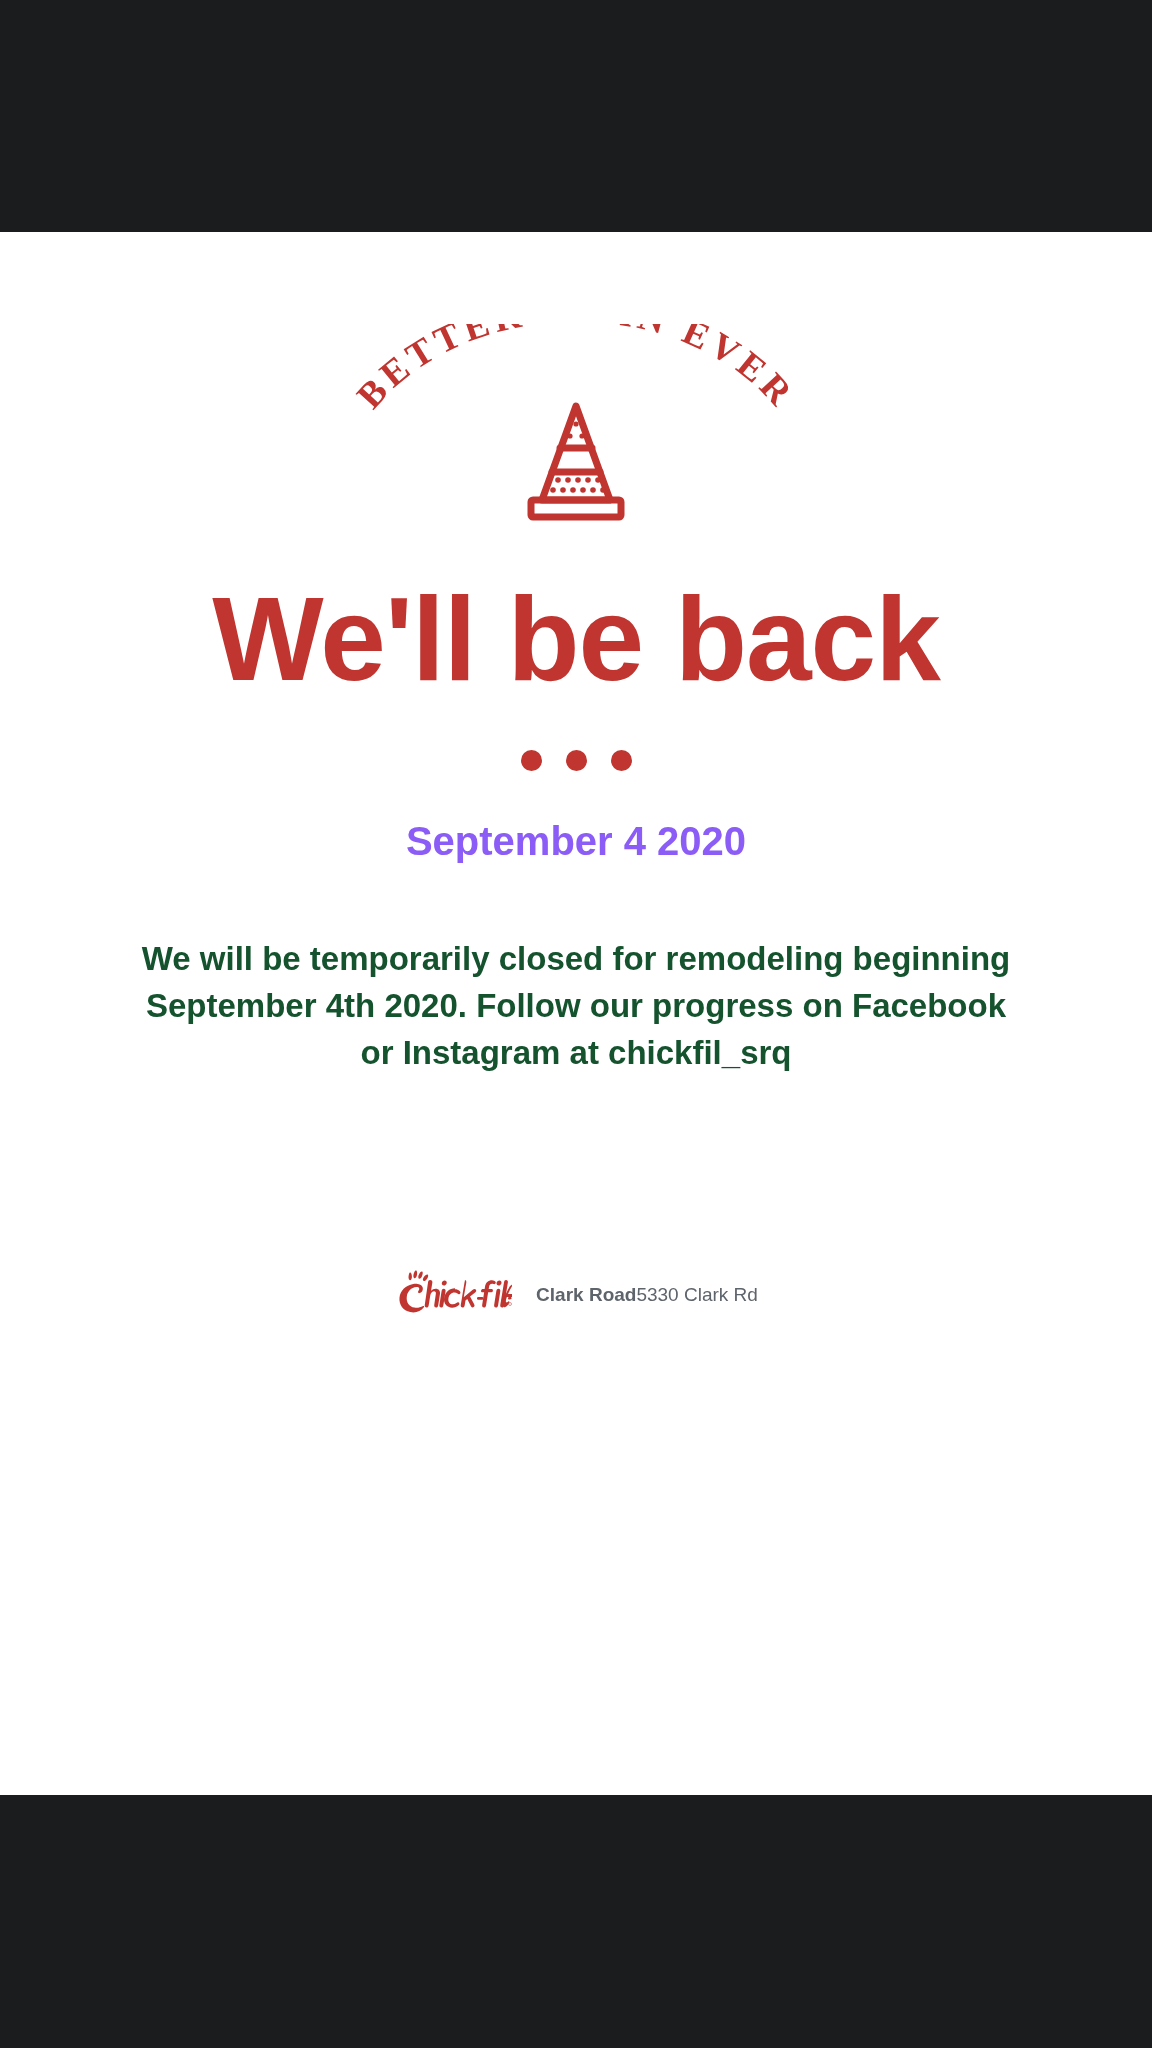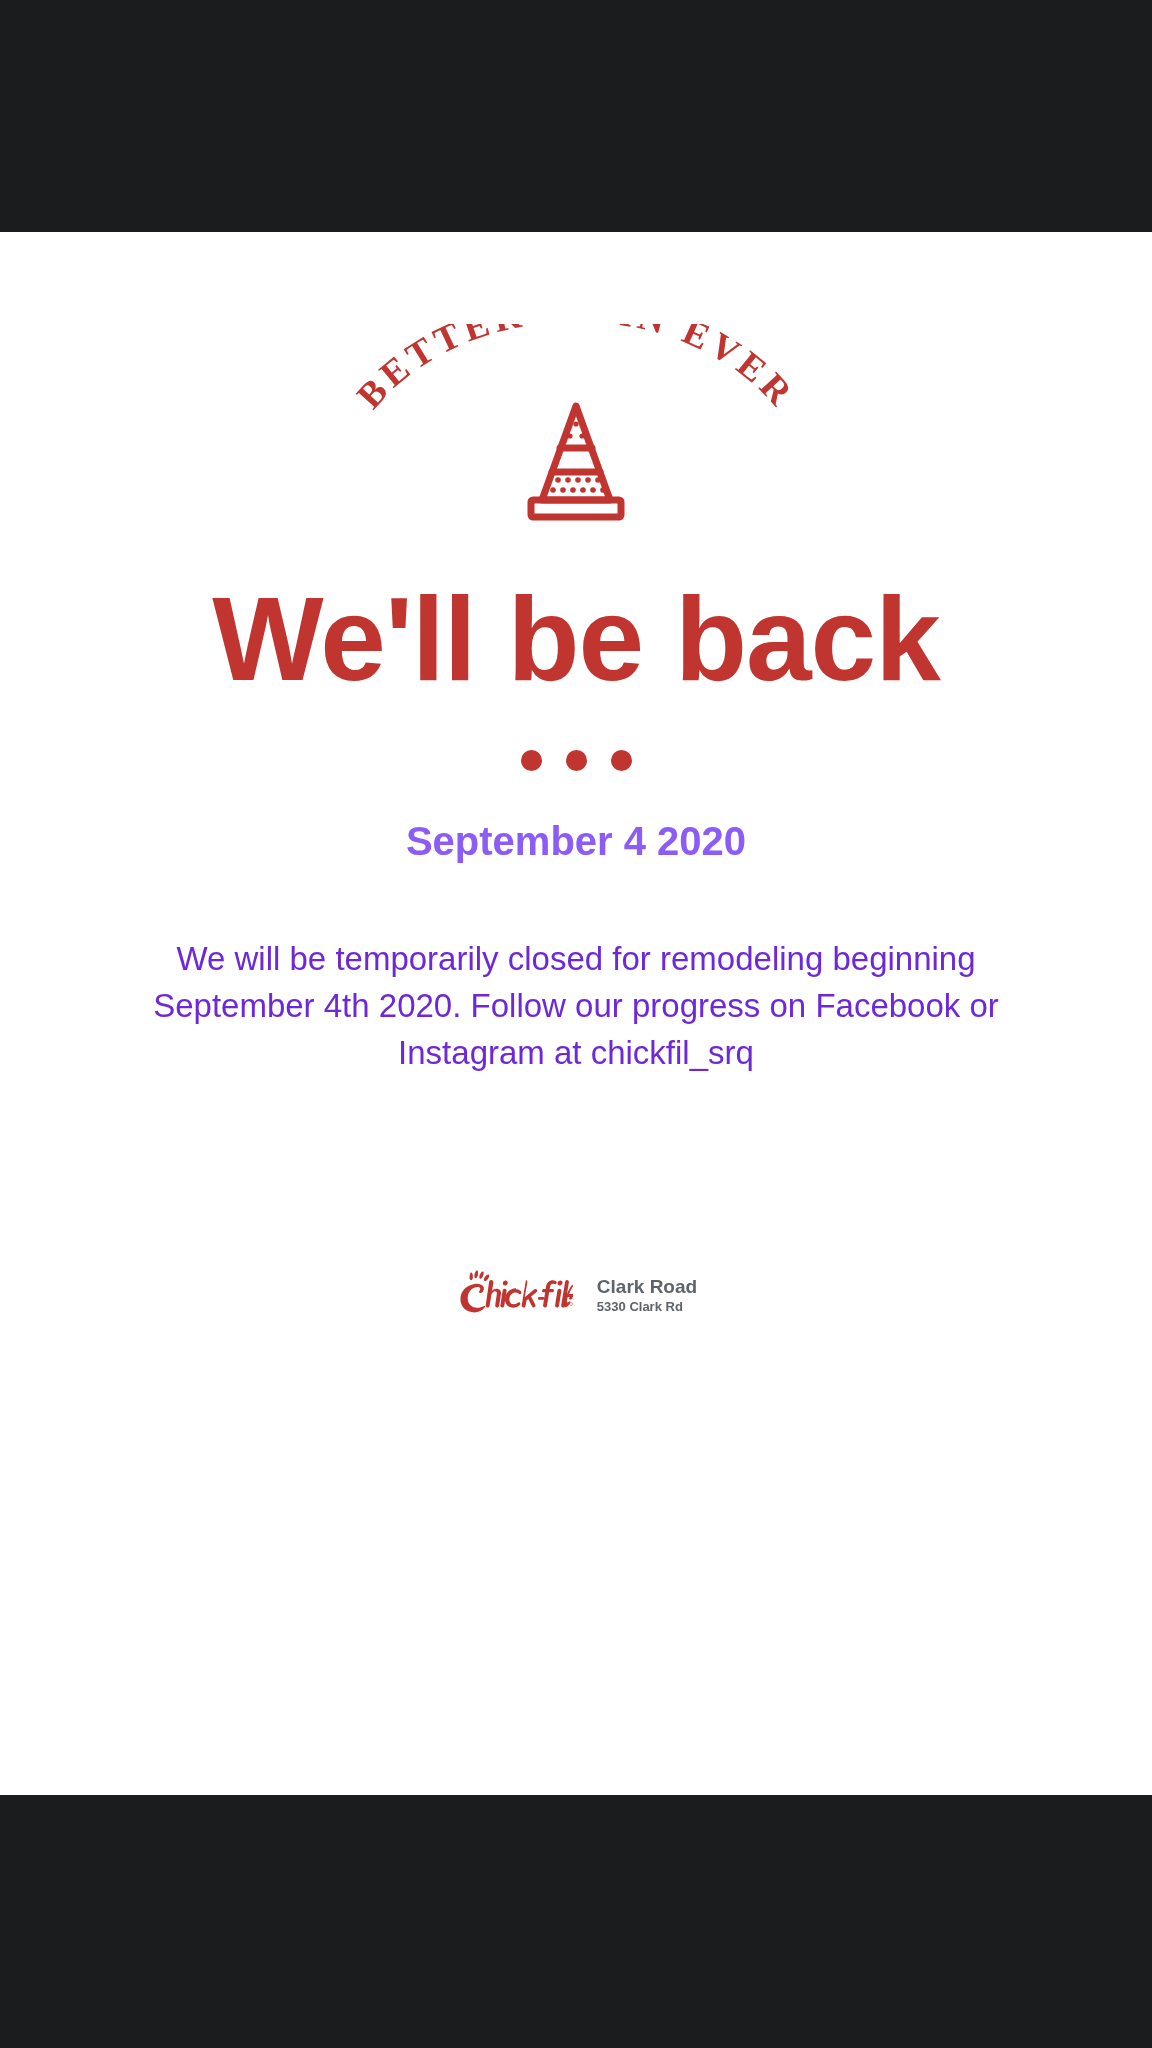--- a/index.html
+++ b/index.html
@@ -111,51 +111,51 @@
     letter-spacing: 0px;
     text-align: center;
   }
 
   
   .body-copy {
     margin-top: 72px;
     width: 900px;
     font-size: 33px;
     line-height: 1.42;
-    color: #6d28d9;
+    color: #14532d;
     text-align: center;
-    font-weight: 400;
+    font-weight: 700;
   }
 
   
   .location {
     margin-top: 190px;
     display: flex;
     align-items: center;
     gap: 24px;
   }
   .cfa-logo-svg {
     width: 118px;
     height: 52px;
     display: block;
   }
   .loc-text {
     display: flex;
-    flex-direction: column;
+    flex-direction: row;
     line-height: 1.28;
     padding-top: 6px;
   }
   .loc-name {
     font-size: 19px;
     font-weight: bold;
     color: #5e646b;
   }
   .loc-addr {
-    font-size: 13px;
-    font-weight: 700;
+    font-size: 19px;
+    font-weight: 400;
     color: #5e646b;
   }
 
   
   .legal {
     margin-top: 96px;
     font-size: 17px;
     color: #8b9096;
     text-align: center;
     font-weight: 400;

